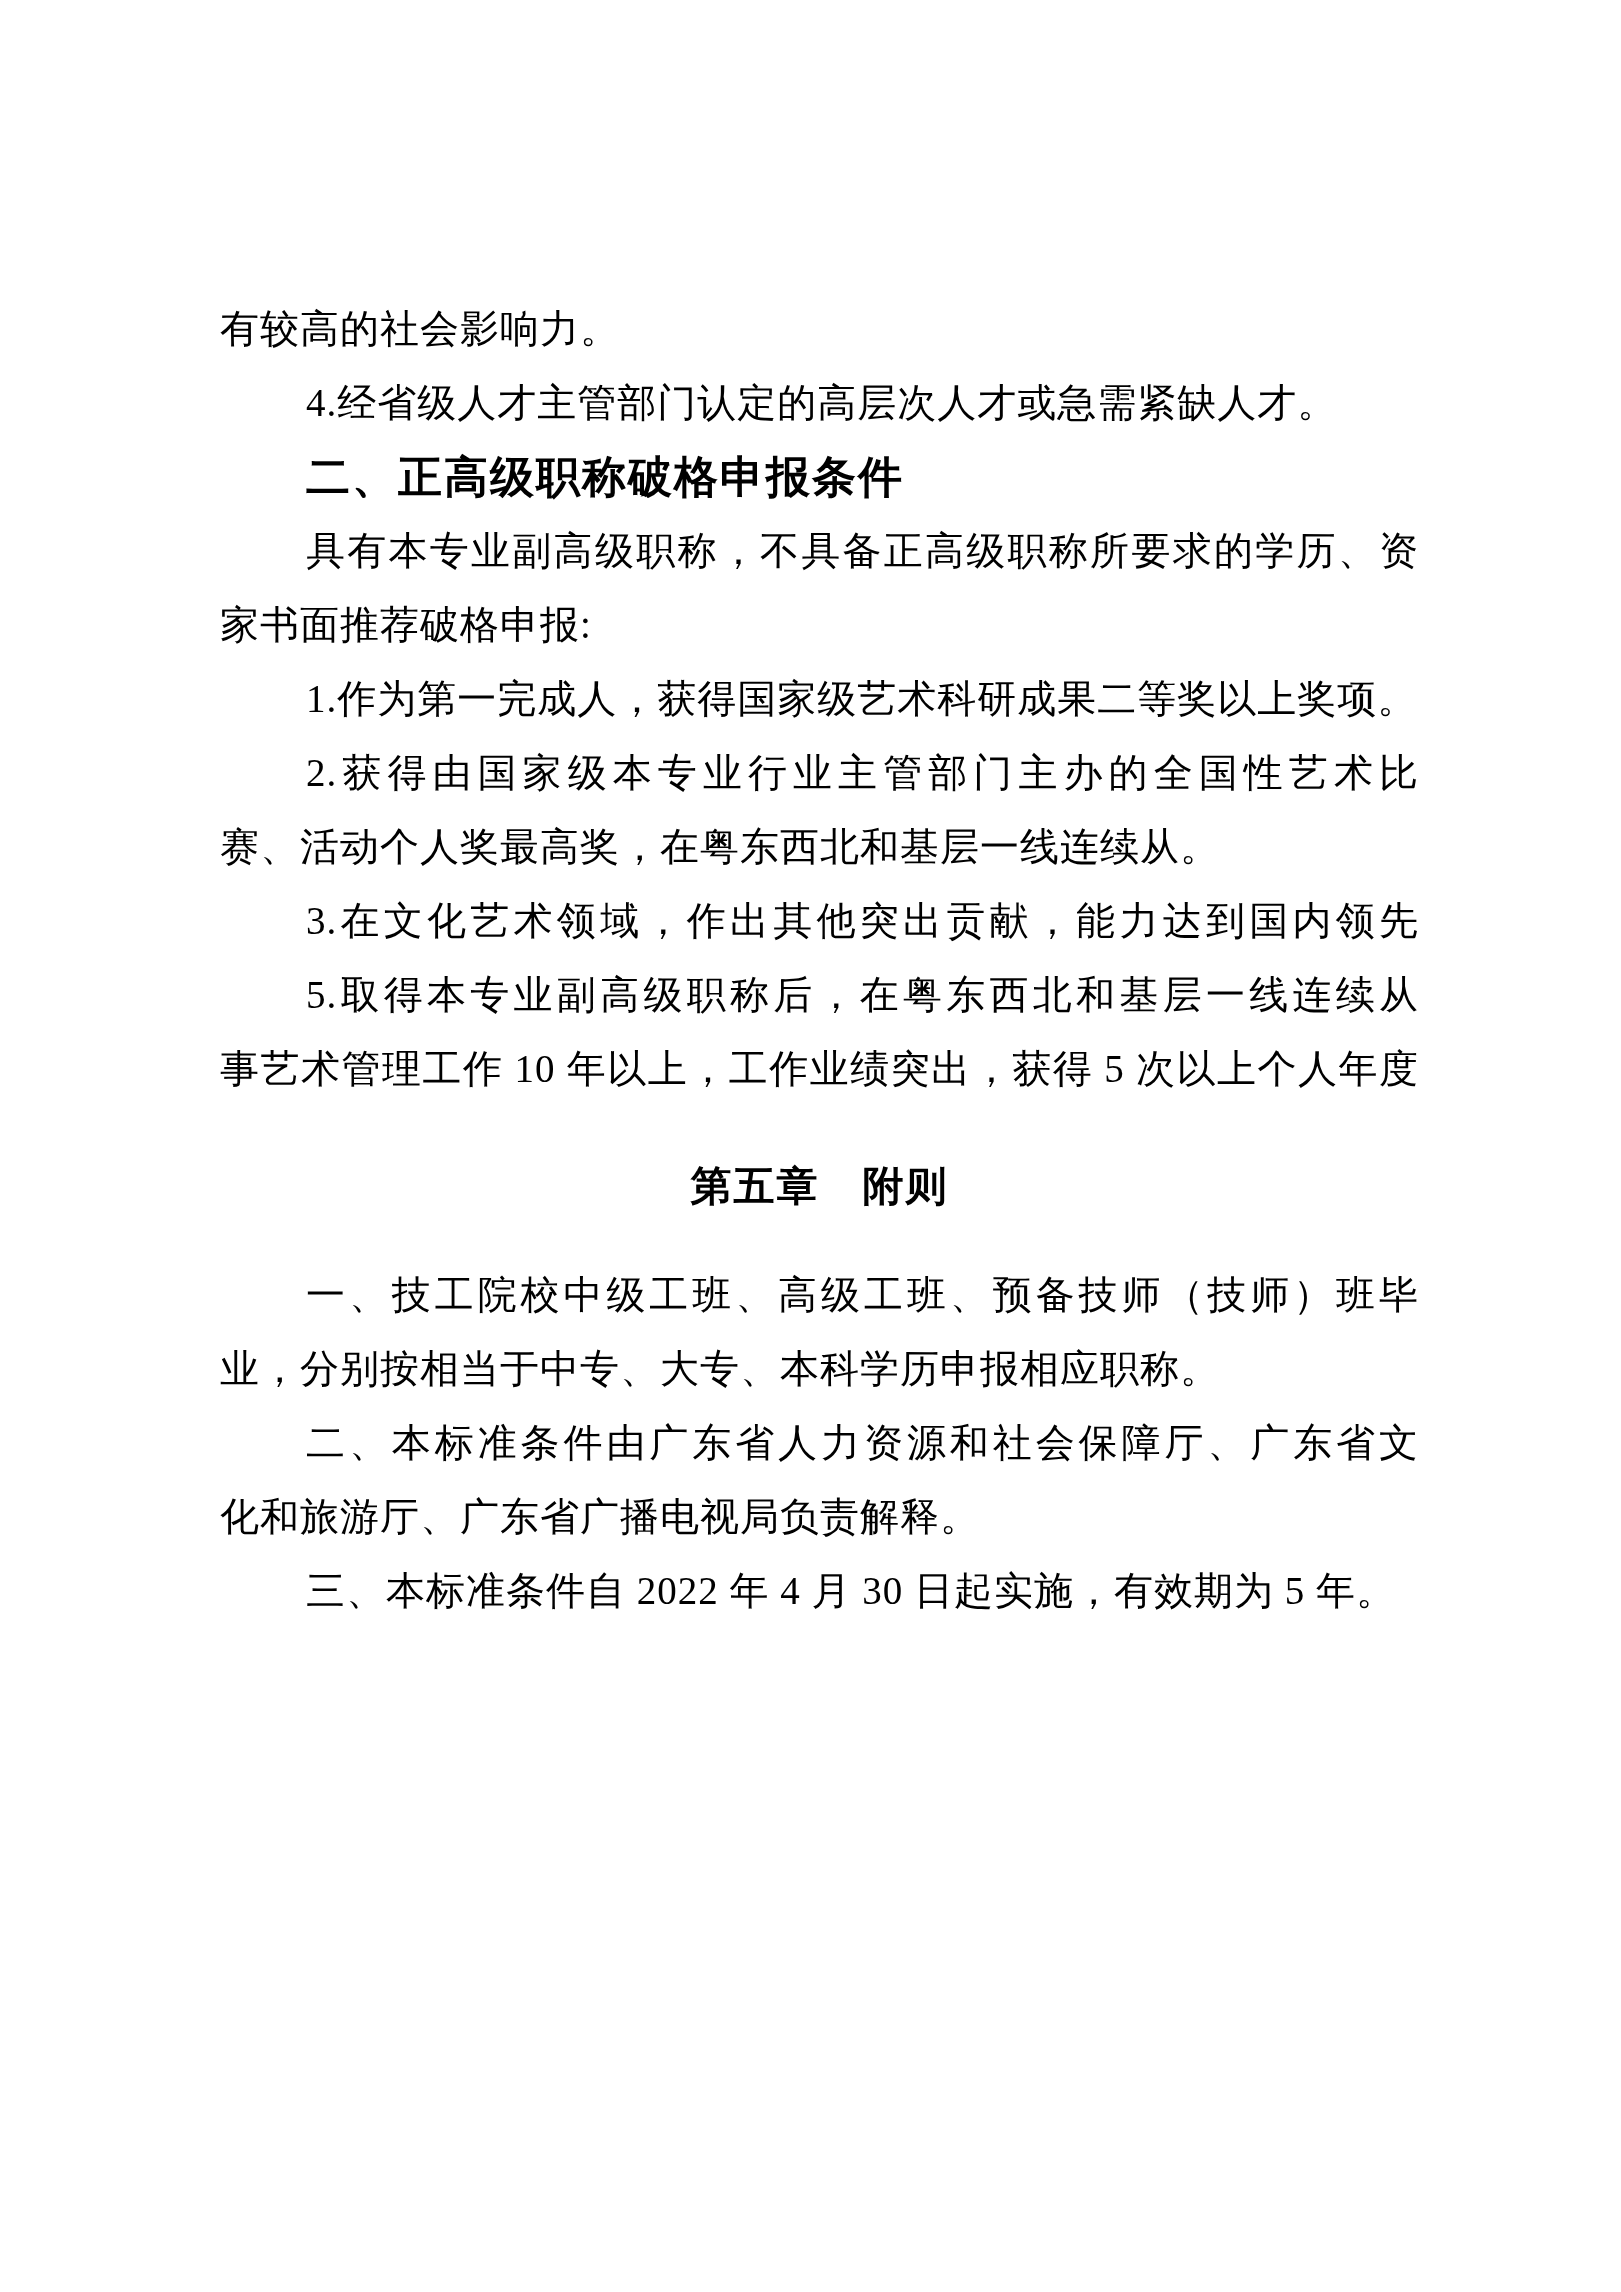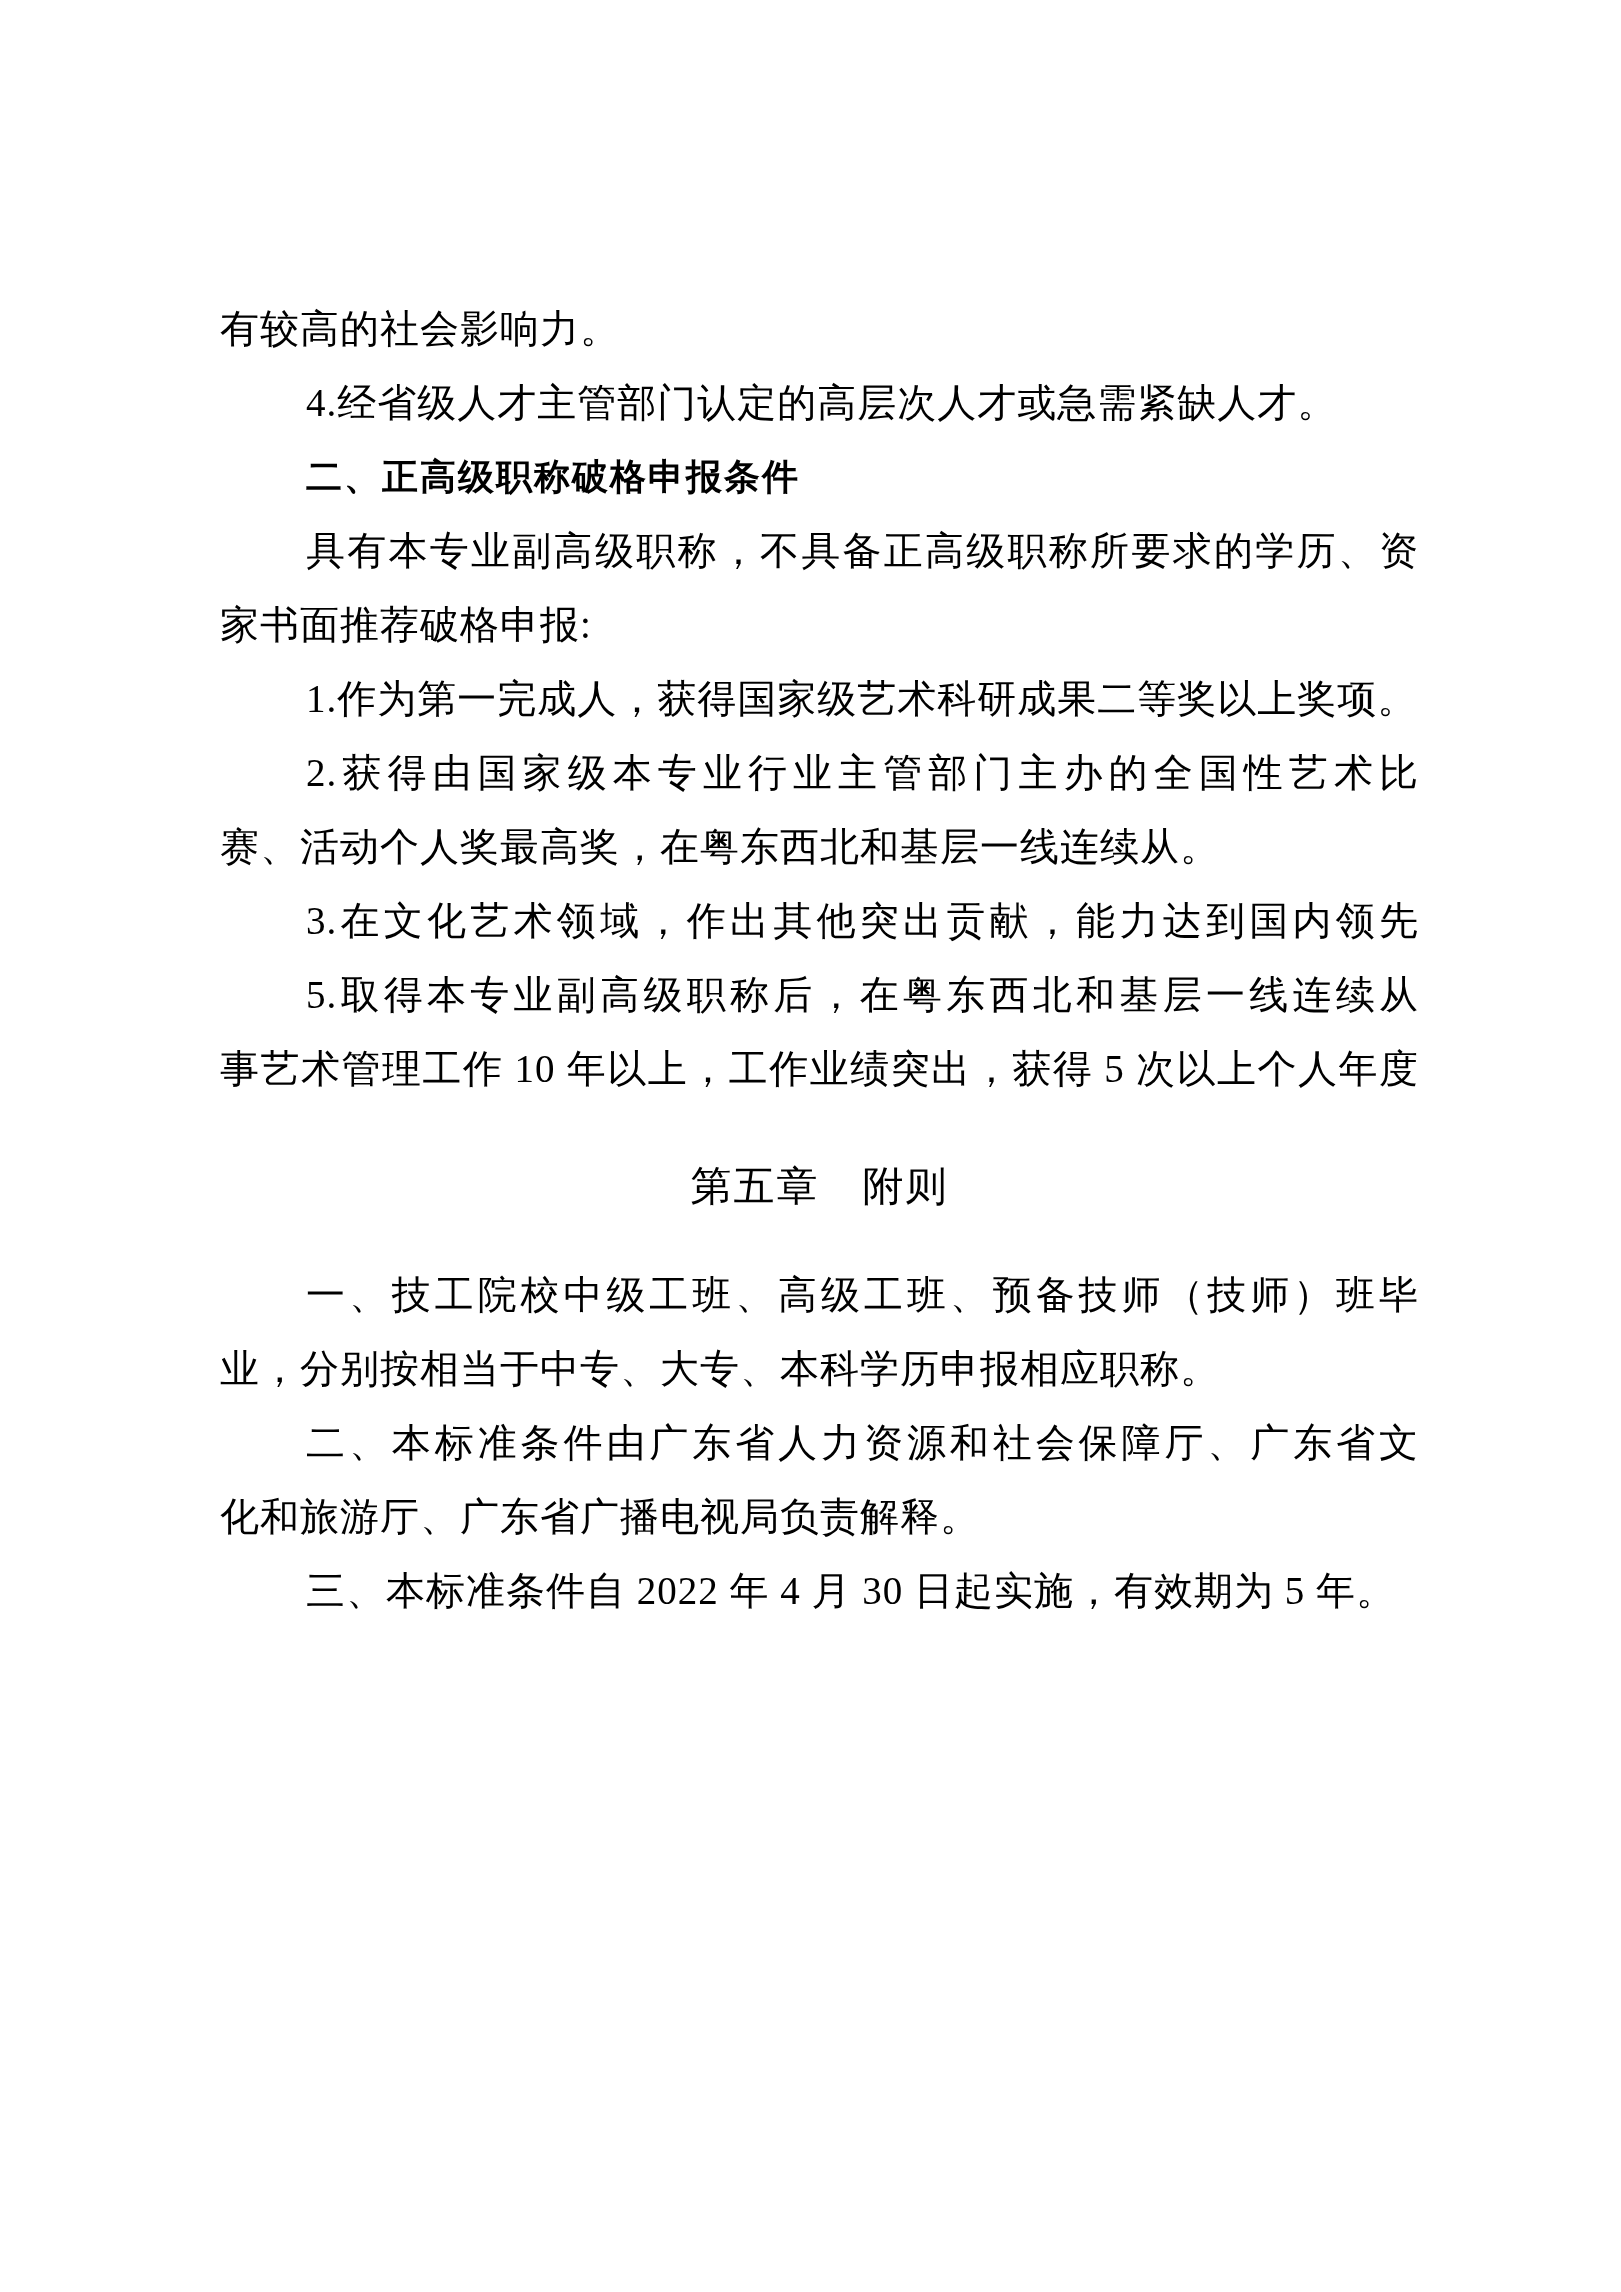--- a/index.html
+++ b/index.html
@@ -33,26 +33,26 @@
   }
   .indent {
     text-indent: 86px;
   }
   .justify {
     text-align: justify;
     text-align-last: justify;
   }
   .heading {
     font-weight: bold;
-    font-size: 36px;
+    font-size: 44px;
     font-family: "Liberation Sans", "DejaVu Sans", sans-serif;
     letter-spacing: 2px;
   }
   .chapter {
-    font-weight: normal;
+    font-weight: bold;
     font-size: 41px;
     font-family: "Liberation Sans", "DejaVu Sans", sans-serif;
     text-align: center;
     text-indent: 0;
     margin-top: 43px;
     margin-bottom: 35px;
     letter-spacing: 2px;
   }
   .page-number {
     position: absolute;

